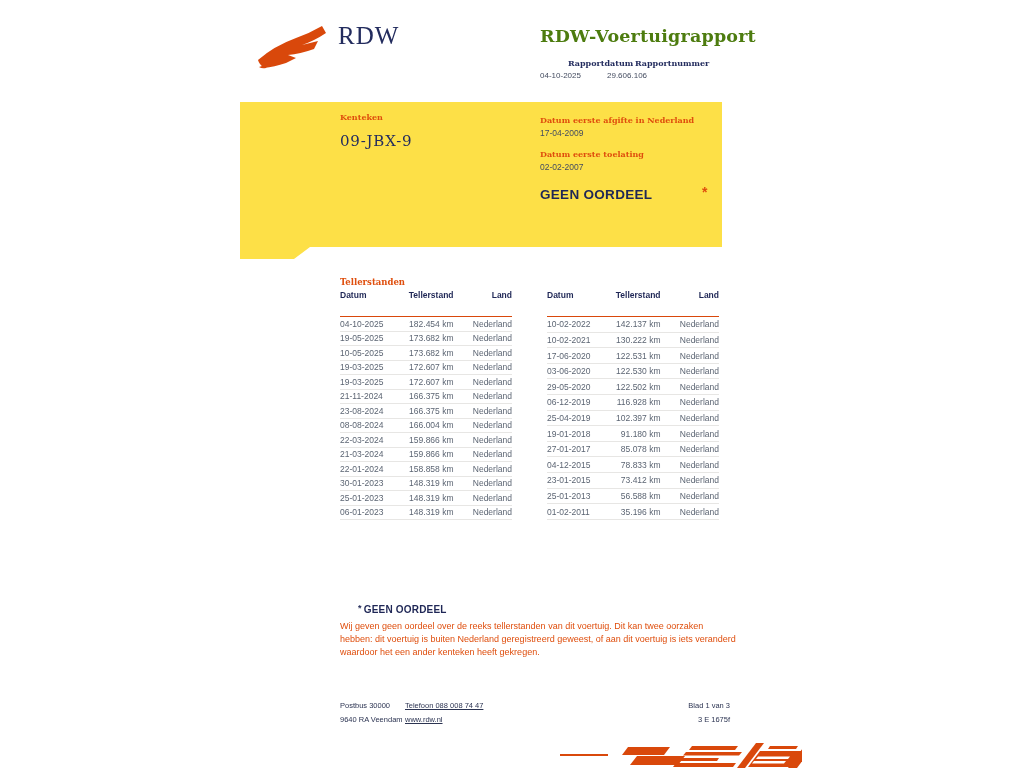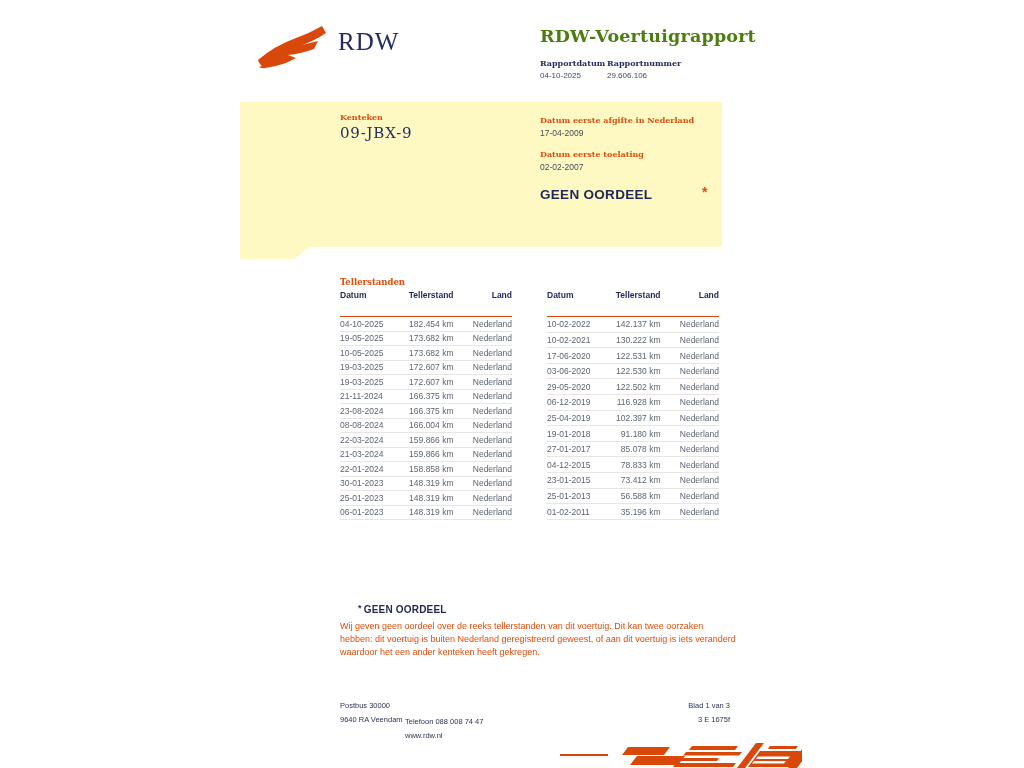--- a/index.html
+++ b/index.html
@@ -9,50 +9,50 @@
     background:#ffffff;
     font-family:"Liberation Sans", sans-serif;
     color:#20295a;
     overflow:hidden;
   }
   .abs { position:absolute; }
 
   
   .logo-svg { position:absolute; left:256px; top:24px; }
   .wordmark {
-    position:absolute; left:338px; top:28px;
+    position:absolute; left:338px; top:22px;
     font-family:"Liberation Serif", serif;
     font-size:25px; font-weight:500; letter-spacing:1px; color:#232c5e;
   }
   .report-title {
     position:absolute; left:540px; top:26px;
     font-family:"DejaVu Serif", serif;
     font-size:17.5px; font-weight:bold; color:#4d7c0f; letter-spacing:0.2px;
   }
   .meta-label {
     font-family:"DejaVu Serif", serif;
-    font-size:8px; font-weight:bold; color:#232c5e;
+    font-size:8px; font-weight:bold; color:#232c5e;margin-left:28px;
   }
   .meta-value { font-size:8px; color:#444c60; margin-top:3px; }
   .meta-col-1 { position:absolute; left:540px; top:58px; }
   .meta-col-2 { position:absolute; left:607px; top:58px; }
 
   
   .panel {
     position:absolute; left:240px; top:102px; width:482px; height:157px;
-    background:#fef9c3;
+    background:#fde047;
     clip-path: polygon(0 0, 100% 0, 100% 145px, 70px 145px, 54px 157px, 0 157px);
   }
   .field-label {
     font-family:"DejaVu Serif", serif;
     font-size:8px; font-weight:bold; color:#df4e0d;
   }
   .field-value-lg {
     font-family:"DejaVu Serif", serif;
-    font-size:15px; color:#232c5e; letter-spacing:0.8px; margin-top:2px;text-align:right;
+    font-size:15px; color:#232c5e; letter-spacing:0.8px; margin-top:10px;text-align:right;
   }
   .field-value-sm { font-size:8.5px; color:#444c60; margin-top:3px; }
   .oordeel {
     font-size:13.5px; font-weight:bold; color:#1f2756; letter-spacing:0.3px;
   }
   .oordeel-star {
     position:absolute; left:462px; top:82px;
     color:#df4e0d; font-size:14px; font-weight:bold;
   }
 
@@ -88,21 +88,21 @@
   }
   .footnote-title .marker { font-size:9px; vertical-align:2px; margin-right:2px; }
   .footnote-text {
     margin-top:5px; font-size:9px; line-height:13px; color:#df4e0d;
   }
 
   
   .footer { position:absolute; left:340px; top:699px; width:390px; font-size:7.5px; color:#2c3452; }
   .footer .line { line-height:14px; white-space:nowrap; }
   .footer-c1 { position:absolute; left:0; top:0; }
-  .footer-c2 { position:absolute; left:65px; top:16px; }
+  .footer-c2 { position:absolute; left:65px; top:0;text-decoration:underline; }
   .footer-c3 { position:absolute; right:0; top:0; text-align:right; }
 
   .stripes-svg { position:absolute; left:552px; top:742px; }
 </style>
 </head>
 <body>
 
 <svg class="logo-svg" width="78" height="46" viewBox="0 0 78 46">
   <path fill="#d9480b" d="M2 36 Q18 22 40 14 Q54 9 66 2 L70 9 Q58 17 46 21 L62 17 L58 25 Q44 30 32 31 L40 34 L30 39 Q18 43 8 44 Q3 40 2 36 Z"></path>
   <path fill="#d9480b" d="M10 44 Q6 45 3 43 L12 40 Z"></path>

